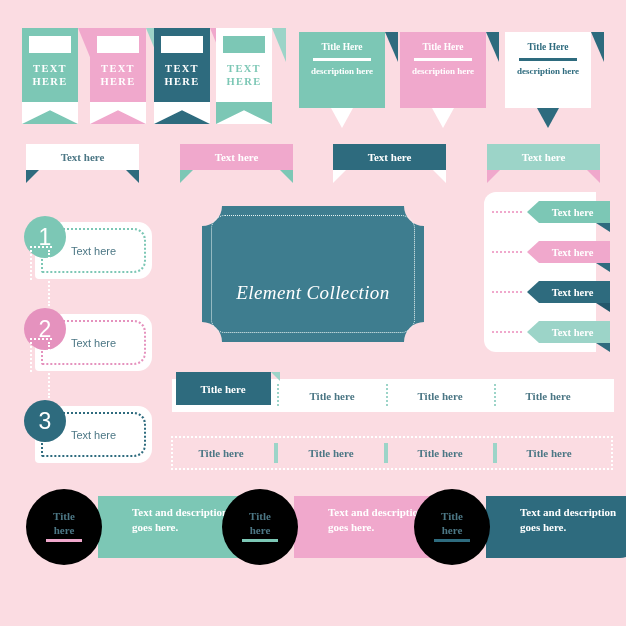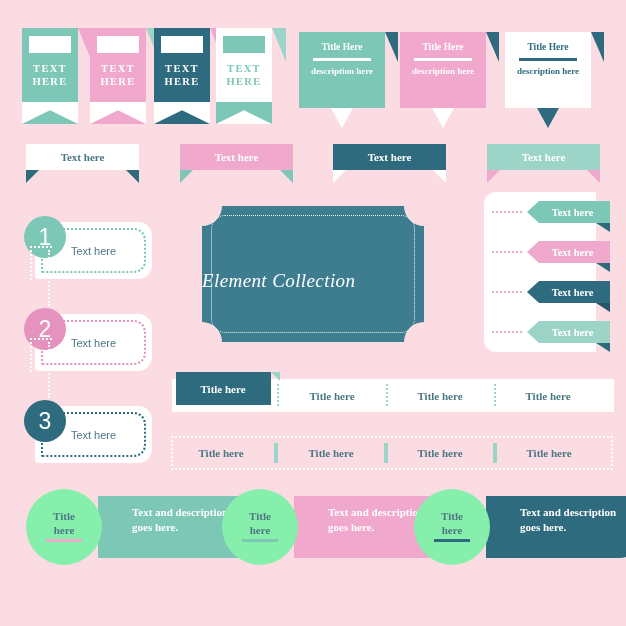--- a/index.html
+++ b/index.html
@@ -45,21 +45,21 @@
   .rib .tl{left:0;border-right:13px solid transparent;}
   .rib .tr{right:0;border-left:13px solid transparent;}
 
   
   .badge{position:absolute;left:202px;top:206px;width:222px;height:136px;}
   .badge .dots{position:absolute;left:9px;top:9px;right:9px;bottom:9px;
     border:1.6px dotted #EAF5F4;border-radius:14px;}
   .badge .t1{position:absolute;left:0;right:0;top:39px;text-align:center;
     font-family:"Liberation Serif", serif;color:#fff;font-size:25px;
     letter-spacing:3.4px;font-weight:400;}
-  .badge .t2{position:absolute;left:0;right:0;top:64px;
+  .badge .t2{position:absolute;left:0;right:0;top:76px;text-align:center;
     font-family:"Liberation Serif", serif;color:#fff;font-size:19px;
     font-style:italic;letter-spacing:.4px;}
 
   
   .stepcard{position:absolute;width:117px;height:57px;background:#fff;
     border-radius:4px 14px 14px 4px;}
   .stepcard .inner{position:absolute;left:6px;top:6px;right:6px;bottom:6px;
     border-style:dotted;border-width:2.4px;border-radius:2px 12px 12px 2px;}
   .stepcard .lbl{position:absolute;inset:0;display:flex;align-items:center;
     justify-content:center;font-size:11px;color:#4C7785;font-weight:400;}
@@ -95,21 +95,21 @@
   .dashbar{position:absolute;left:171px;top:436px;width:442px;height:34px;
     border:2.4px dotted #fff;box-sizing:border-box;}
   .sep{position:absolute;width:4px;height:20px;background:#9CD4C8;top:443px;}
 
   
   .bc{position:absolute;height:62px;}
   .bc .blk{position:absolute;left:72px;top:0;height:62px;}
   .bc .blk .bt{position:absolute;left:34px;top:9px;right:6px;color:#fff;
     font-family:"Liberation Serif", serif;font-size:11px;line-height:14.5px;font-weight:700;}
   .bc .cir{position:absolute;left:0;top:-7px;width:76px;height:76px;border-radius:50%;
-    background:#86efac;}
+    background:#000000;}
   .bc .cir .ct{position:absolute;left:0;right:0;top:20px;text-align:center;
     font-family:"Liberation Serif", serif;font-size:11px;line-height:14px;
     color:#4C7785;font-weight:700;}
   .bc .cir .cu{position:absolute;left:20px;right:20px;top:50px;height:3px;}
 
   
   .foot{position:absolute;left:0;right:0;top:589px;text-align:center;
     color:#4C7785;font-size:14px;}
   .crown{display:inline-block;vertical-align:-2px;margin:0 3px;}
 </style>

